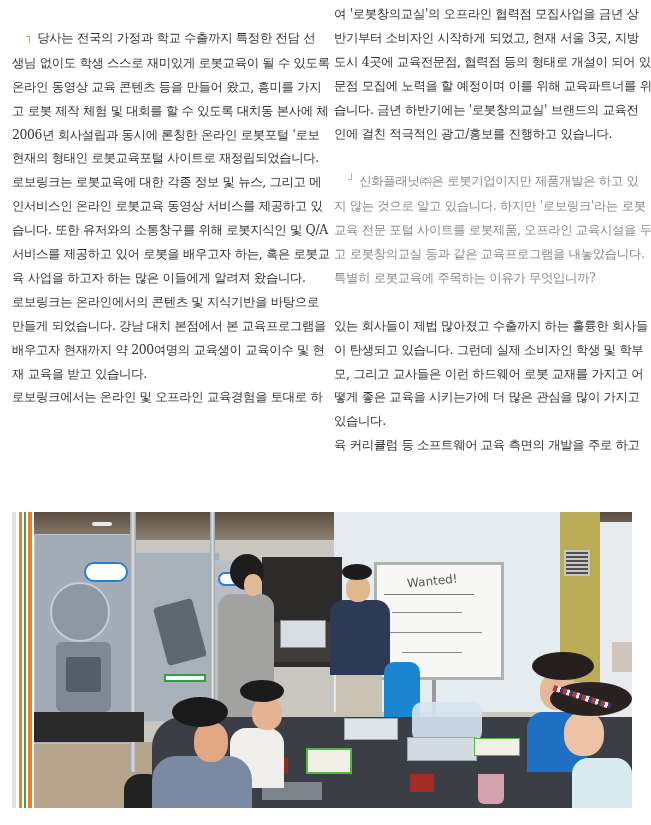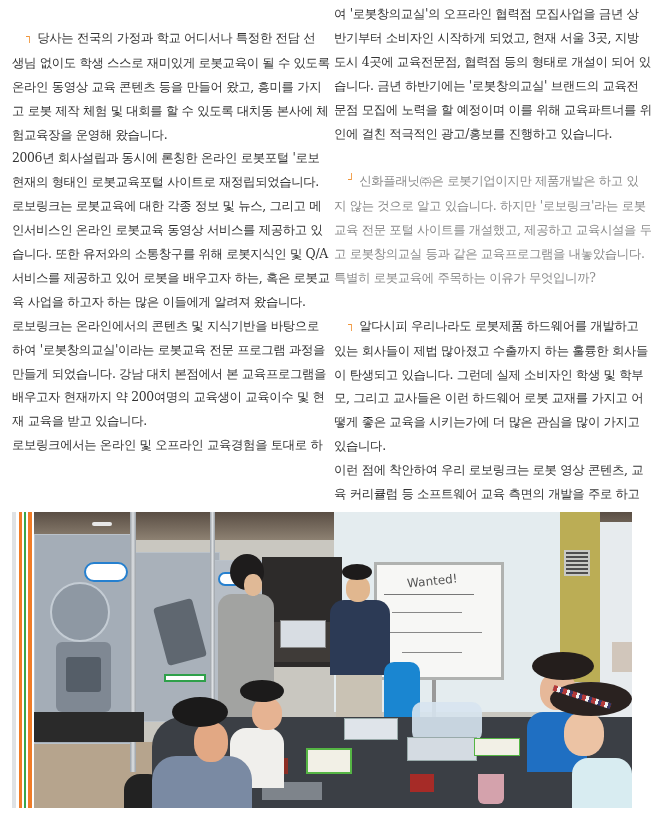--- a/index.html
+++ b/index.html
@@ -127,67 +127,63 @@
   .cup { left: 466px; top: 262px; width: 26px; height: 30px; background: rgba(240,180,190,0.85); border-radius: 0 0 6px 6px; }
   .kit-small { left: 246px; top: 246px; width: 30px; height: 16px; background: #8c2d24; }
   .parts { left: 250px; top: 270px; width: 60px; height: 18px; background: #7e848b; }
 </style>
 </head>
 <body>
 
 <div class="column col-left">
   <span class="gap"></span>
   <div class="answer">
-    <span class="line"><span class="marker">┐</span><span>당사는 전국의 가정과 학교 어디서나 특정한 전담 선</span></span>
+    <span class="line"><span class="marker">┐</span><span>당사는 전국의 가정과 학교 수출까지 특정한 전담 선</span></span>
     <span class="line">생님 없이도 학생 스스로 재미있게 로봇교육이 될 수 있도록</span>
     <span class="line">온라인 동영상 교육 콘텐츠 등을 만들어 왔고, 흥미를 가지</span>
     <span class="line">고 로봇 제작 체험 및 대회를 할 수 있도록 대치동 본사에 체</span>
-    <span class="line">험교육장을 운영해 왔습니다.</span>
     <span class="line">2006년 회사설립과 동시에 론칭한 온라인 로봇포털 '로보</span>
     <span class="line">현재의 형태인 로봇교육포털 사이트로 재정립되었습니다.</span>
     <span class="line">로보링크는 로봇교육에 대한 각종 정보 및 뉴스, 그리고 메</span>
     <span class="line">인서비스인 온라인 로봇교육 동영상 서비스를 제공하고 있</span>
     <span class="line">습니다. 또한 유저와의 소통창구를 위해 로봇지식인 및 Q/A</span>
     <span class="line">서비스를 제공하고 있어 로봇을 배우고자 하는, 혹은 로봇교</span>
     <span class="line">육 사업을 하고자 하는 많은 이들에게 알려져 왔습니다.</span>
     <span class="line">로보링크는 온라인에서의 콘텐츠 및 지식기반을 바탕으로</span>
-    <span class="line">하여 '로봇창의교실'이라는 로봇교육 전문 프로그램 과정을</span>
     <span class="line">만들게 되었습니다. 강남 대치 본점에서 본 교육프로그램을</span>
     <span class="line">배우고자 현재까지 약 200여명의 교육생이 교육이수 및 현</span>
     <span class="line">재 교육을 받고 있습니다.</span>
     <span class="line">로보링크에서는 온라인 및 오프라인 교육경험을 토대로 하</span>
   </div>
 </div>
 
 <div class="column col-right">
   <div class="answer">
     <span class="line">여 '로봇창의교실'의 오프라인 협력점 모집사업을 금년 상</span>
     <span class="line">반기부터 소비자인 시작하게 되었고, 현재 서울 3곳, 지방</span>
     <span class="line">도시 4곳에 교육전문점, 협력점 등의 형태로 개설이 되어 있</span>
+    <span class="line">문점 모집에 노력을 할 예정이며 이를 위해 교육파트너를 위</span>
     <span class="line">습니다. 금년 하반기에는 '로봇창의교실' 브랜드의 교육전</span>
-    <span class="line">문점 모집에 노력을 할 예정이며 이를 위해 교육파트너를 위</span>
     <span class="line">인에 걸친 적극적인 광고/홍보를 진행하고 있습니다.</span>
   </div>
   <span class="gap"></span>
   <div class="question">
     <span class="line"><span class="marker">┘</span><span>신화플래닛㈜은 로봇기업이지만 제품개발은 하고 있</span></span>
     <span class="line">지 않는 것으로 알고 있습니다. 하지만 '로보링크'라는 로봇</span>
-    <span class="line">교육 전문 포털 사이트를 개설했고, 제공하고 교육시설을 두</span>
+    <span class="line">교육 전문 포털 사이트를 로봇제품, 오프라인 교육시설을 두</span>
     <span class="line">고 로봇창의교실 등과 같은 교육프로그램을 내놓았습니다.</span>
     <span class="line">특별히 로봇교육에 주목하는 이유가 무엇입니까?</span>
   </div>
   <span class="gap"></span>
   <div class="answer">
-    <span class="line"><span class="marker">┐</span><span>알다시피 우리나라도 로봇제품 하드웨어를 개발하고</span></span>
     <span class="line">있는 회사들이 제법 많아졌고 수출까지 하는 훌륭한 회사들</span>
     <span class="line">이 탄생되고 있습니다. 그런데 실제 소비자인 학생 및 학부</span>
     <span class="line">모, 그리고 교사들은 이런 하드웨어 로봇 교재를 가지고 어</span>
     <span class="line">떻게 좋은 교육을 시키는가에 더 많은 관심을 많이 가지고</span>
     <span class="line">있습니다.</span>
-    <span class="line">이런 점에 착안하여 우리 로보링크는 로봇 영상 콘텐츠, 교</span>
     <span class="line">육 커리큘럼 등 소프트웨어 교육 측면의 개발을 주로 하고</span>
   </div>
 </div>
 
 <div class="photo">
   <div class="ceiling"></div>
   <div class="ceiling-light"></div>
   <div class="back-wall"></div>
   <div class="yellow-wall"></div>
   <div class="vent"></div>

